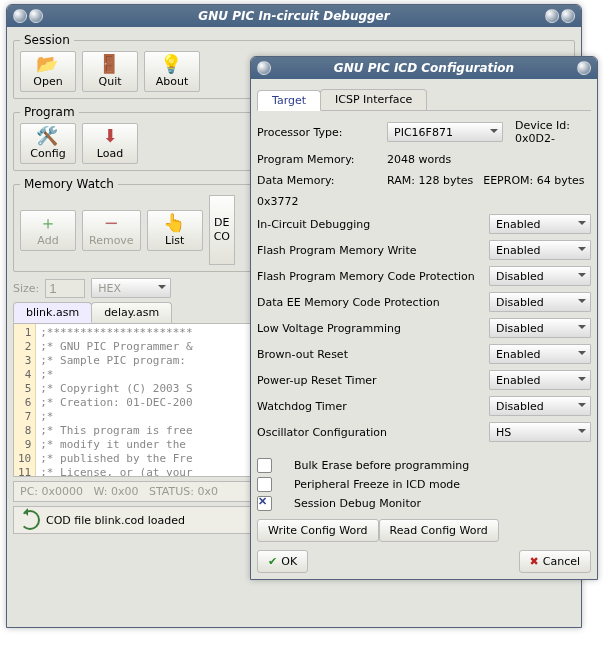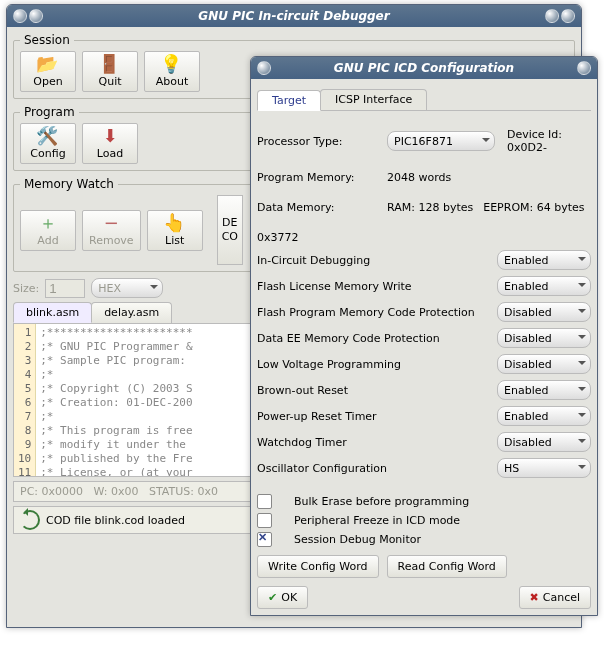--- a/index.html
+++ b/index.html
@@ -11,46 +11,46 @@
 .titlebar .btn.right1{right:6px}.titlebar .btn.right2{right:22px}
 .client{padding:6px}
 fieldset.group{border:1px solid #b8b8b0;border-radius:2px;margin:0 0 6px 0;padding:4px 6px 6px 6px}
 fieldset.group>legend{padding:0 4px;font-size:12px}
 .toolbar-row{display:flex;gap:6px}
 .toolbtn{border:1px solid #bbb;border-radius:2px;background:linear-gradient(#fdfdfc,#e2e2da);padding:3px 6px;min-width:42px;text-align:center;font-size:11px}
 .toolbtn.disabled{color:#9a9a90}
 .toolbtn .icon{display:block;margin:0 auto 2px;font-size:18px;line-height:18px}
 .inline-row{display:flex;align-items:center;gap:6px}
 .small-input{width:32px;border:1px solid #bbb;background:#e8e8e0;padding:1px 3px}
-.combo{display:inline-flex;align-items:center;border:1px solid #bbb;border-radius:8px;background:linear-gradient(#fff,#ddd);padding:1px 16px 1px 6px;position:relative;min-width:48px;height:16px}
+.combo{display:inline-flex;align-items:center;border:1px solid #bbb;border-radius:1px;background:linear-gradient(#fff,#ddd);padding:1px 24px 1px 6px;position:relative;min-width:48px;height:16px}
 .combo::after{content:"";position:absolute;right:4px;top:6px;border:4px solid transparent;border-top-color:#555}
 .dim{color:#9a9a90}
 
 .etabs{display:flex;margin-top:4px}
 .etab{padding:3px 12px;border:1px solid #bbb;border-bottom:none;border-radius:4px 4px 0 0;background:linear-gradient(#fafaf5,#e6e6df);margin-right:-1px}
 .etab.active{background:#f0ecff;border-bottom:1px solid #f0ecff;position:relative;z-index:2}
 .editor{border:1px solid #bbb;background:#fff;height:152px;overflow:hidden;font:11px/14px "DejaVu Sans Mono",monospace;display:flex}
 .gutter{background:#fff3d2;border-right:1px solid #e2d8a7;padding:2px 4px;text-align:right;color:#666}
 .code{padding:2px 4px;white-space:pre;color:#888}
 .statusbar{margin-top:4px;border:1px solid #bbb;background:#eeeee6;padding:3px 6px;color:#9a9a90}
 .msgbar{margin-top:4px;display:flex;align-items:center;gap:6px;border:1px solid #bbb;background:#eeeee6;padding:3px 6px}
 
 .dialog .tabs{display:flex;border-bottom:1px solid #bbb;margin:2px 0 6px}
 .dialog .dtab{padding:3px 14px;border:1px solid #bbb;border-bottom:none;border-radius:4px 4px 0 0;background:#e6e6df;margin-right:-1px;margin-top:2px}
 .dialog .dtab.active{background:#ffffff;border-bottom:1px solid #fff;position:relative;top:1px;color:#2e3d8e}
-.form-row{display:flex;align-items:center;margin:17px 0}
+.form-row{display:flex;align-items:center;margin:8px 0}
 .form-row .lbl{flex:0 0 130px}
 .form-row .val{flex:1}
 .tiny-note{text-align:left;font-size:11px;margin-right:22px;margin-top:6px}
 .opt-row{display:flex;align-items:center;justify-content:space-between;margin:6px 0}
 .opt-row .combo{min-width:70px;justify-content:flex-start}
 .chkrow{display:flex;align-items:center;gap:22px;margin:4px 0}
 .chk{width:13px;height:13px;border:1px solid #888;border-radius:2px;background:#fff;position:relative}
 .chk.checked::after{content:"✕";position:absolute;left:0;top:-2px;color:#35478c;font:bold 11px/13px sans-serif}
-.dlg-btns{display:flex;gap:8px;margin-top:8px}
+.dlg-btns{display:flex;margin-top:8px}
 .push{margin-left:auto}
 .btn-std{border:1px solid #bbb;border-radius:3px;background:linear-gradient(#fdfdfc,#e2e2da);padding:4px 10px;display:inline-flex;align-items:center;gap:4px}
 .ok-ico{color:#2a8a2a;font-weight:bold}
 .cancel-ico{color:#b22;font-weight:bold}
 .underline{}
 .col2{display:flex;gap:8px}
 .col2>*{flex:1}
 .reload-ico{display:inline-block;width:16px;height:16px;border:2px solid #3a7a3a;border-left-color:transparent;border-radius:50%;position:relative}
 .reload-ico::after{content:"";position:absolute;left:-2px;top:-4px;border:4px solid transparent;border-right-color:#3a7a3a}
 </style>
@@ -94,21 +94,21 @@
         </div>
       </fieldset>
     </div>
 
     <fieldset class="group">
       <legend>Memory Watch</legend>
       <div class="inline-row">
         <div class="toolbtn disabled"><span class="icon" style="color:#6a6">＋</span><span>Add</span></div>
         <div class="toolbtn disabled"><span class="icon" style="color:#b66">−</span><span>Remove</span></div>
         <div class="toolbtn"><span class="icon">👆</span><span>List</span></div>
-        <div style="margin-left:8px;border:1px solid #bbb;background:linear-gradient(#fdfdfc,#e2e2da);padding:20px 4px;text-align:center;line-height:14px">
+        <div style="border:1px solid #bbb;background:linear-gradient(#fdfdfc,#e2e2da);padding:20px 4px;text-align:center;line-height:14px">
           <div>DE</div>
           <div>CO</div>
         </div>
       </div>
     </fieldset>
 
     <div class="inline-row" style="margin:4px 0">
       <span class="dim">Size:</span>
       <input class="small-input dim" readonly="" value="1" style="">
       <span class="combo dim">
@@ -181,21 +181,21 @@
 
     <div class="tiny-note">0x3772</div>
 
     <div class="opt-row">
           <span>In-Circuit Debugging</span>
           <span class="combo">
             <span>Enabled</span>
           </span>
         </div>
     <div class="opt-row">
-          <span>Flash License Memory Write</span>
+          <span>Flash Program Memory Write</span>
           <span class="combo">
             <span>Enabled</span>
           </span>
         </div>
     <div class="opt-row">
           <span>Flash Program Memory Code Protection</span>
           <span class="combo">
             <span>Disabled</span>
           </span>
         </div>

